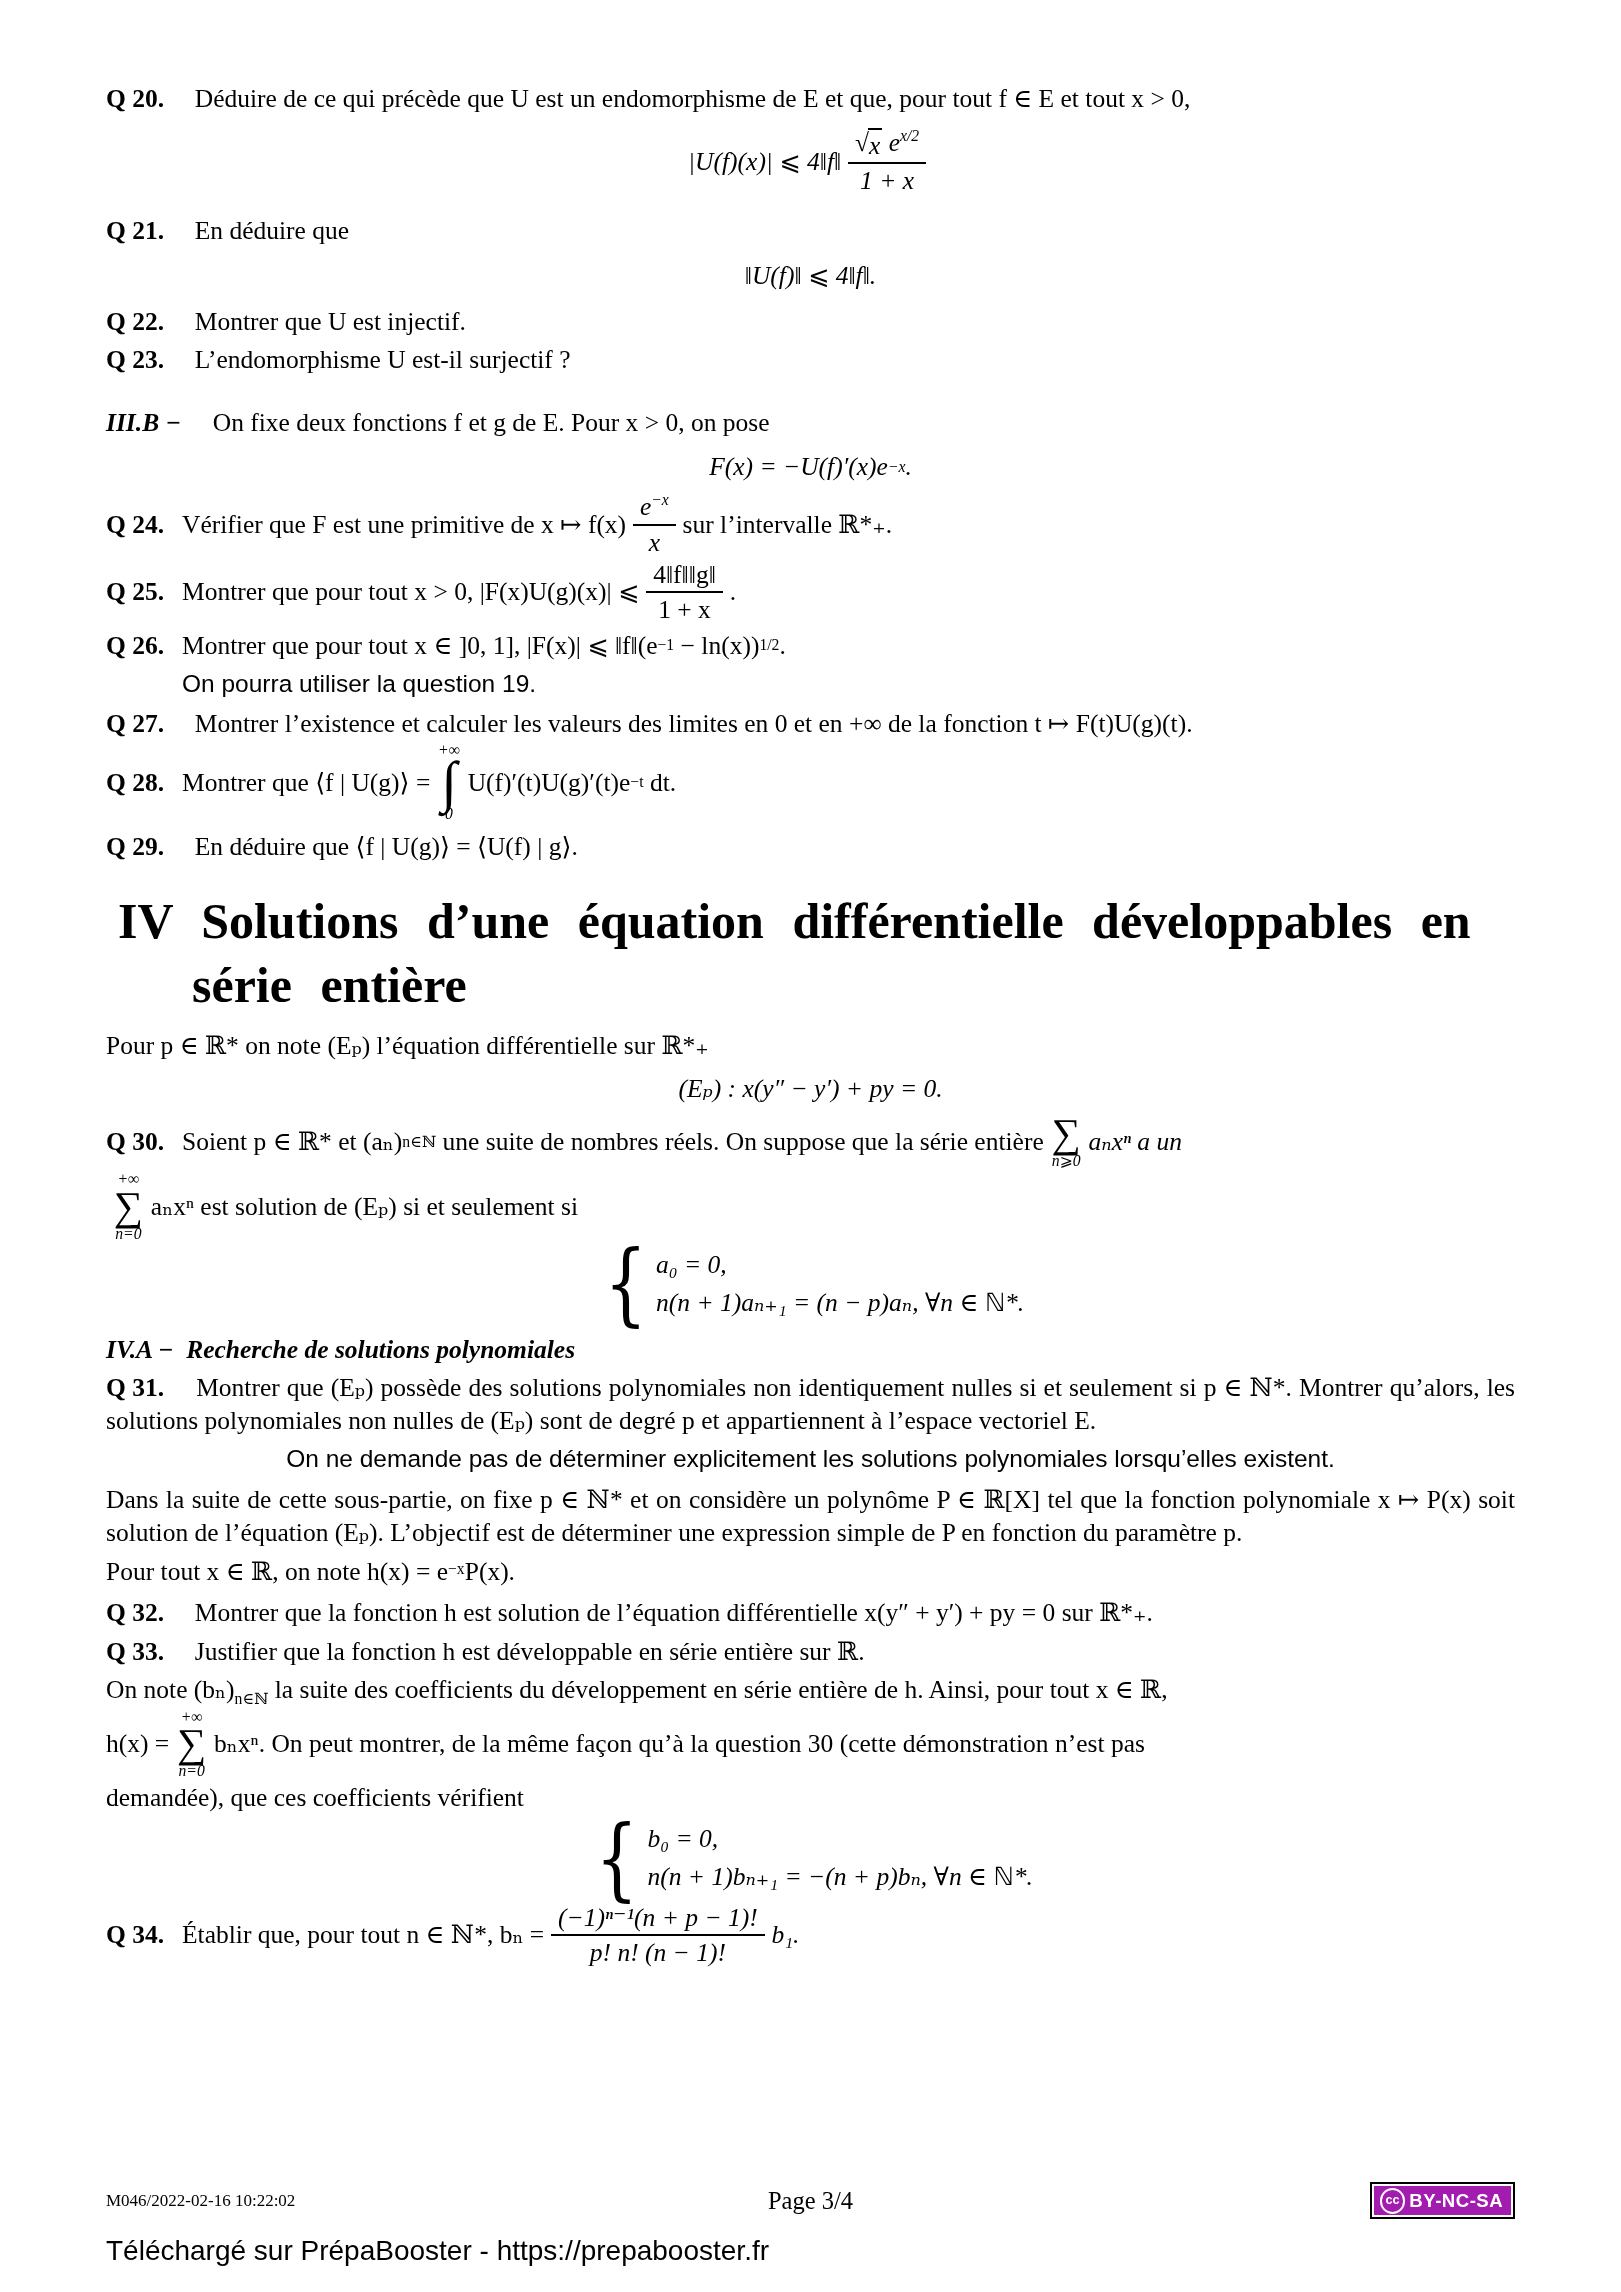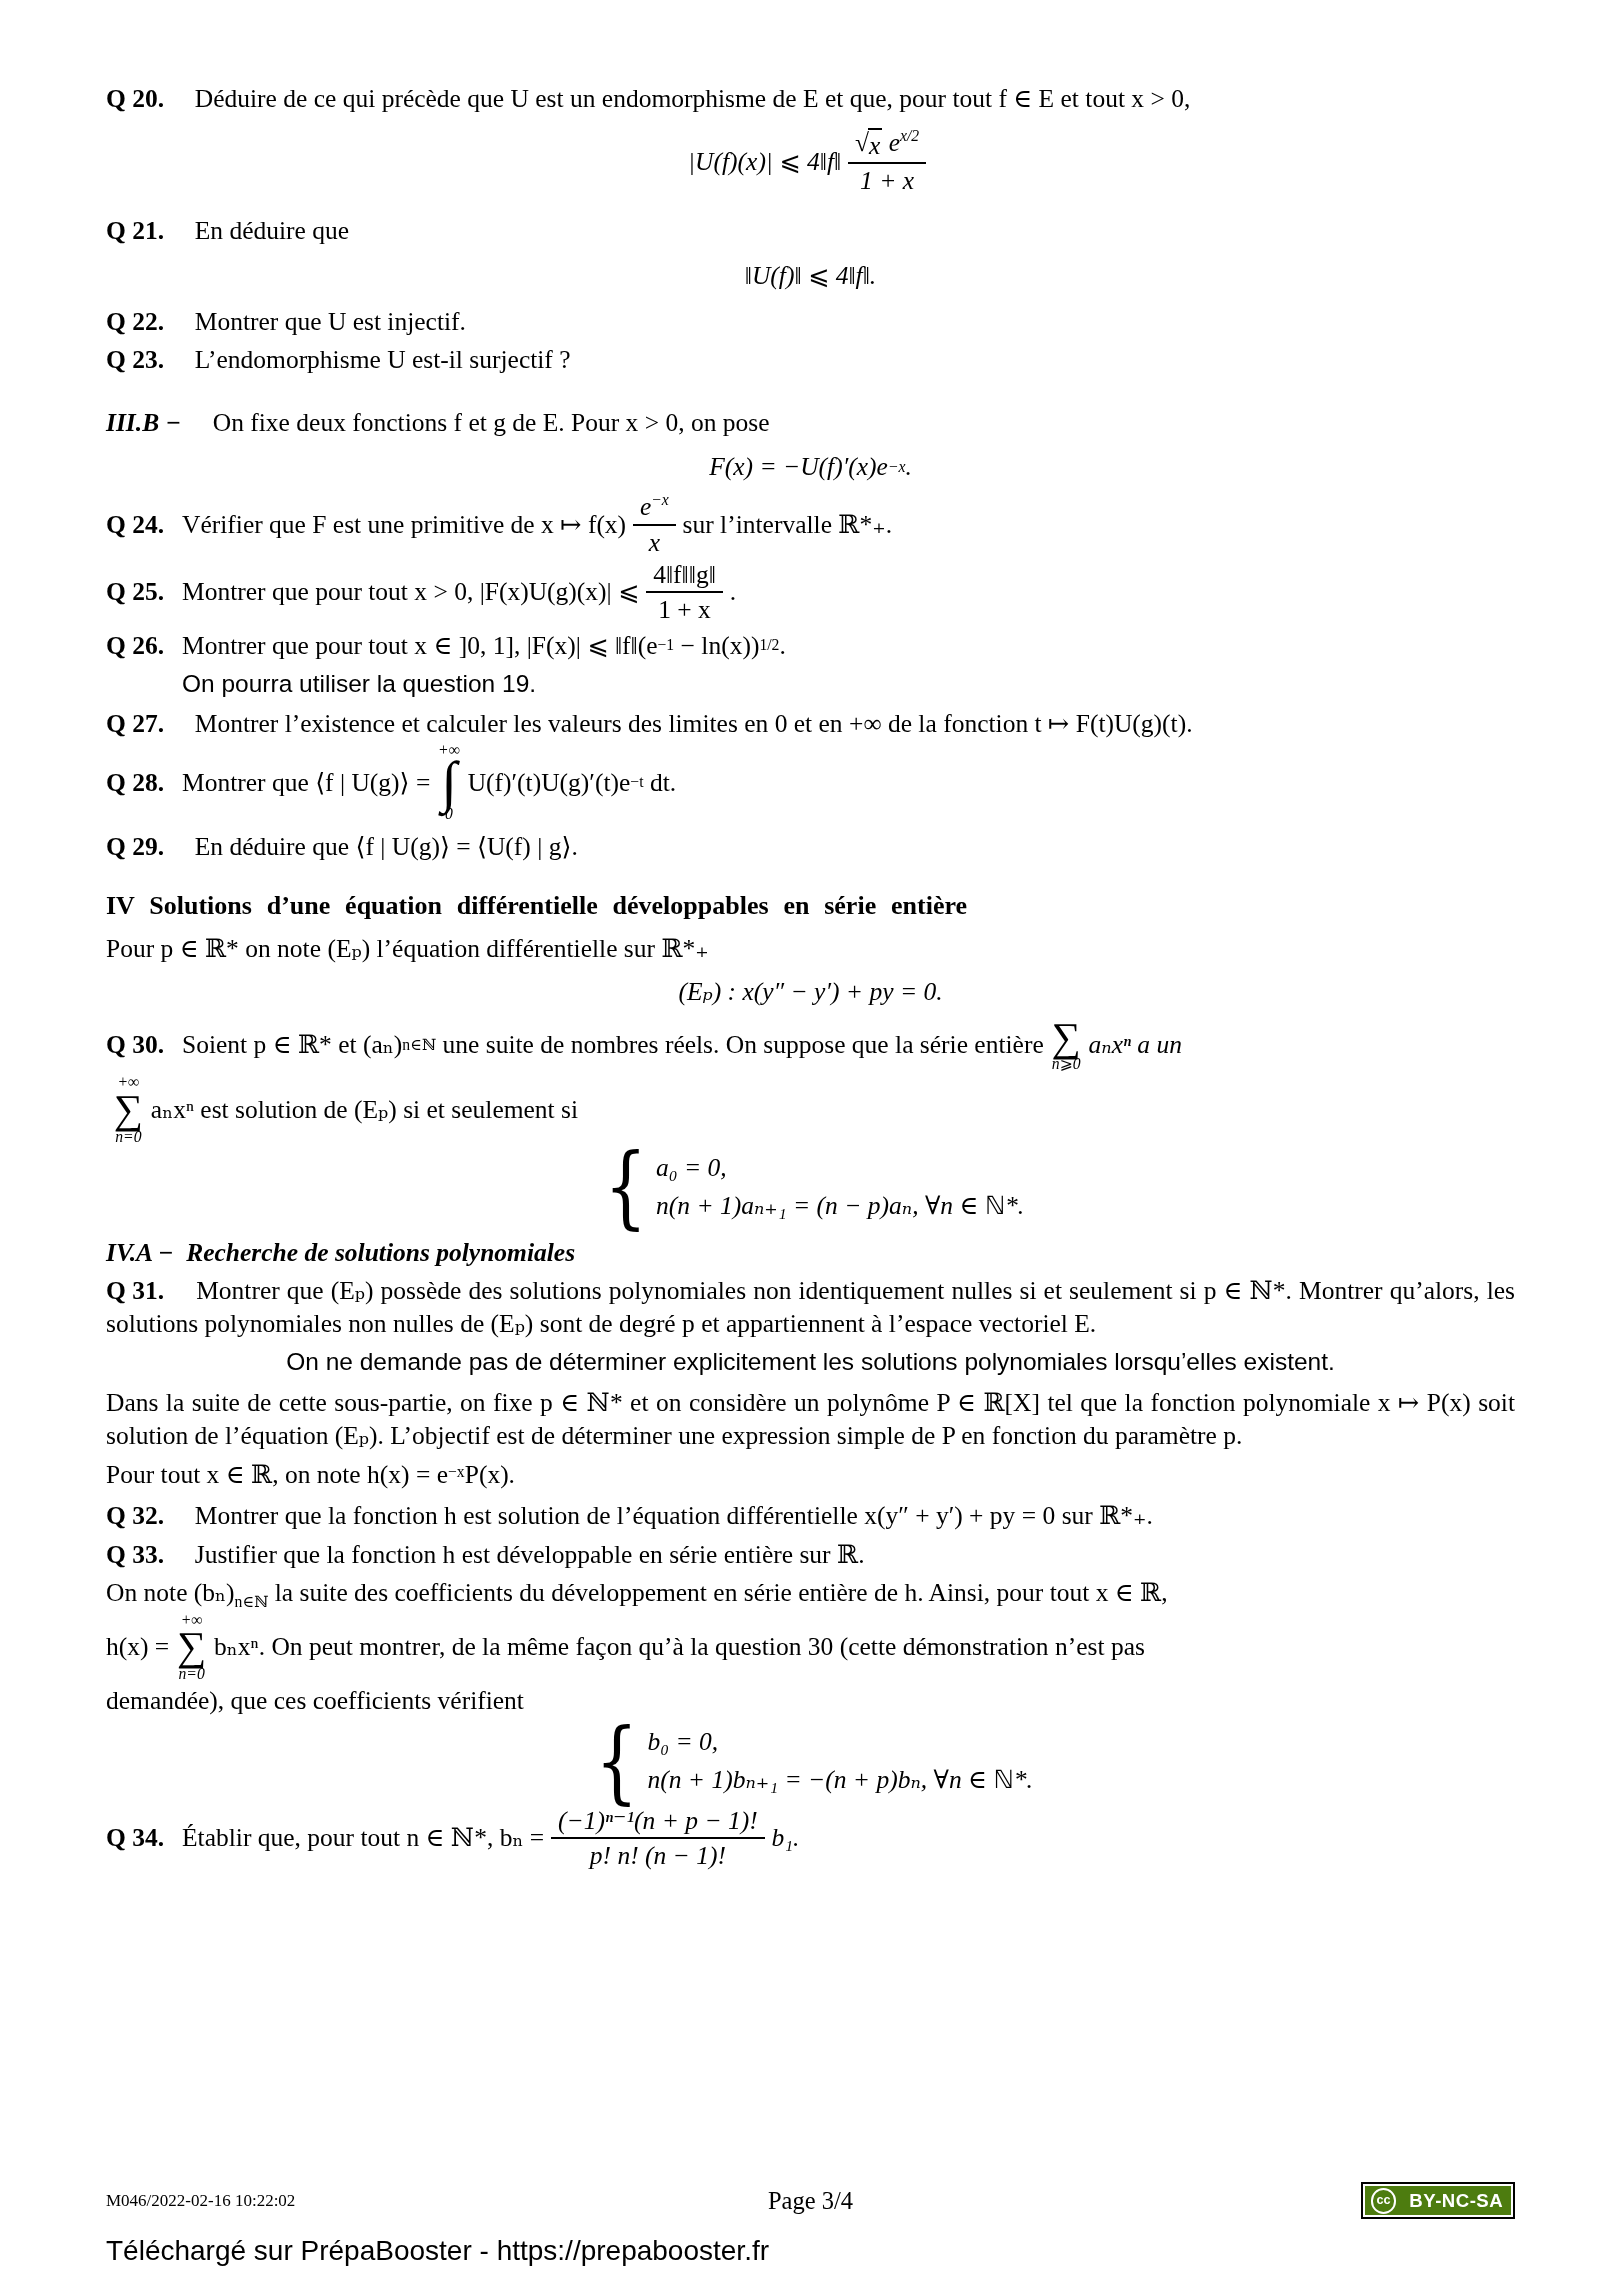--- a/index.html
+++ b/index.html
@@ -26,28 +26,28 @@
   sub.e{font-size:15.7px;line-height:1;vertical-align:-5.9px;}
   .sqrtsign{font-style:normal;}
   .sqrt-arg{border-top:2px solid #000;padding:1px 2px 0 1px;margin-left:-1px;}
   .bigop{display:inline-flex;flex-direction:column;align-items:center;line-height:1;margin:0 7.8px;vertical-align:middle;flex:0 0 auto;}
   .bigop .lim{font-size:15.7px;font-style:italic;line-height:1;}
   .bigop .op{font-size:41px;font-style:normal;line-height:0.95;}
   .intop .op{font-size:57px;line-height:0.85;}
   .cases{display:flex;align-items:center;justify-content:center;font-style:italic;}
   .cases .brace{font-size:90px;line-height:0.8;font-family:"DejaVu Serif",serif;transform:scaleX(0.75);font-style:normal;font-weight:300;margin-right:2px;}
   .cases .rows{display:flex;flex-direction:column;gap:4.9px;}
-  h1{font-size:26px;line-height:1.28;font-weight:bold;margin:0;padding-left:74px;text-indent:-74px;word-spacing:0.32em;}
+  h1{font-size:50px;line-height:1.28;font-weight:bold;margin:12px;padding-left:74px;text-indent:-74px;word-spacing:0.32em;}
   .subhead{font-weight:bold;font-style:italic;}
   .hint{font-family:"Liberation Sans","DejaVu Sans",sans-serif;font-size:24.5px;}
   .footer{position:absolute;left:106px;right:106px;bottom:23.5px;}
   .footer-row{display:grid;grid-template-columns:1fr auto 1fr;align-items:center;}
   .footer-id{font-size:17px;justify-self:start;}
   .footer-page{font-size:24.5px;justify-self:center;}
-  .badge{justify-self:end;display:inline-flex;align-items:center;gap:13px;background:#4d7c0f;border:2.9px solid #000;outline:0;box-shadow:inset 0 0 0 2px #fff;padding:3.9px 9.8px 3.9px 7.8px;}
+  .badge{justify-self:end;display:inline-flex;align-items:center;gap:4px;background:#a21caf;border:2.9px solid #000;outline:0;box-shadow:inset 0 0 0 2px #fff;padding:3.9px 9.8px 3.9px 7.8px;}
   .badge .cc{display:inline-flex;align-items:center;justify-content:center;width:21.6px;height:21.6px;border:2px solid #fff;border-radius:50%;color:#fff;font-family:"Liberation Sans",sans-serif;font-size:12.7px;font-weight:bold;}
   .badge .lbl{color:#fff;font-family:"Liberation Sans","DejaVu Sans",sans-serif;font-weight:bold;font-size:18.6px;letter-spacing:0.5px;}
   .dl-line{text-align:left;font-family:"Liberation Sans","DejaVu Sans",sans-serif;font-size:28px;margin-top:13.7px;color:#000;}
   .indent1{margin-left:76px;}
   .center{justify-content:center;display:flex;}
 </style>
 </head>
 <body>
 
 <div class="page">

